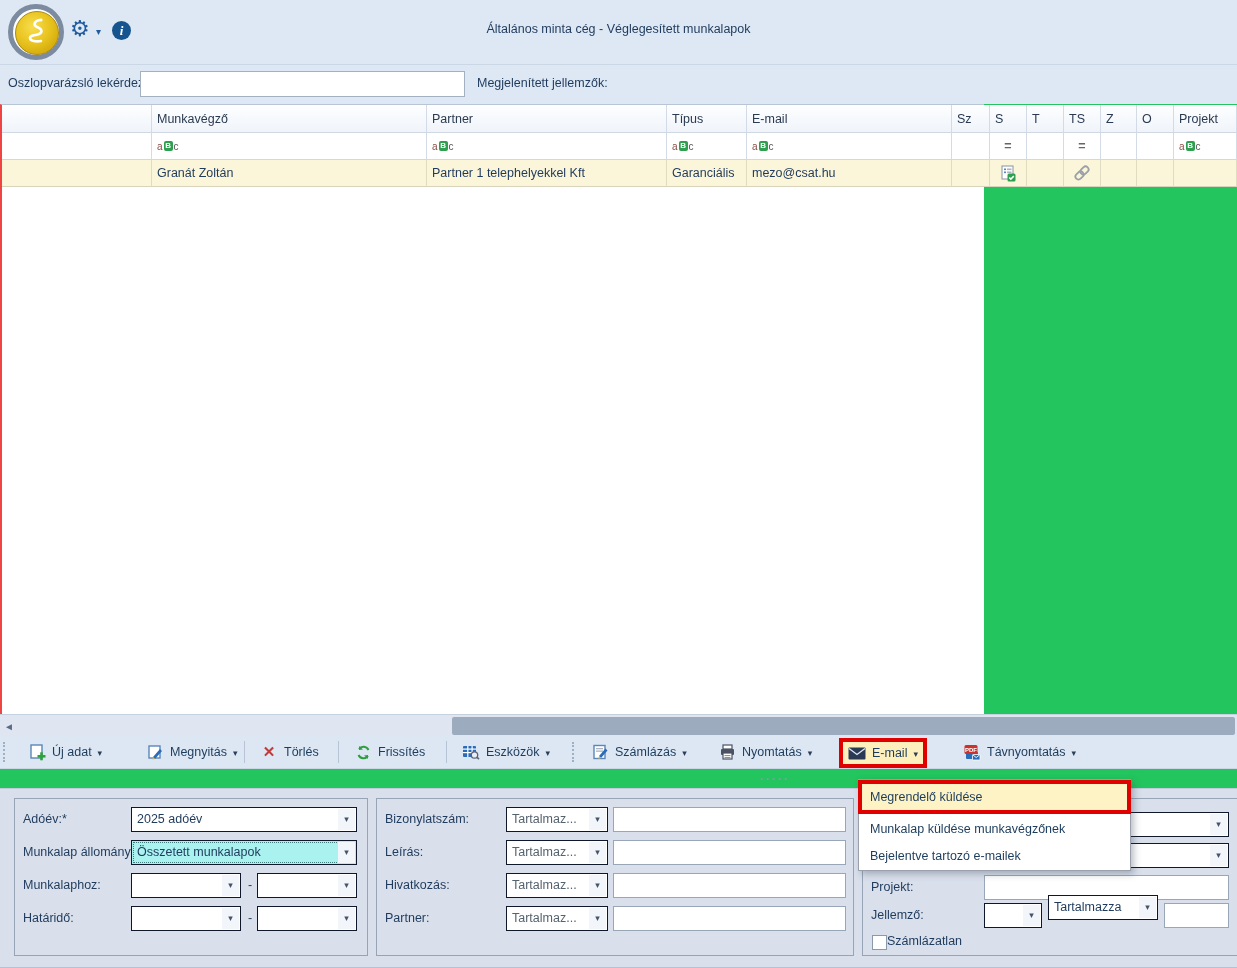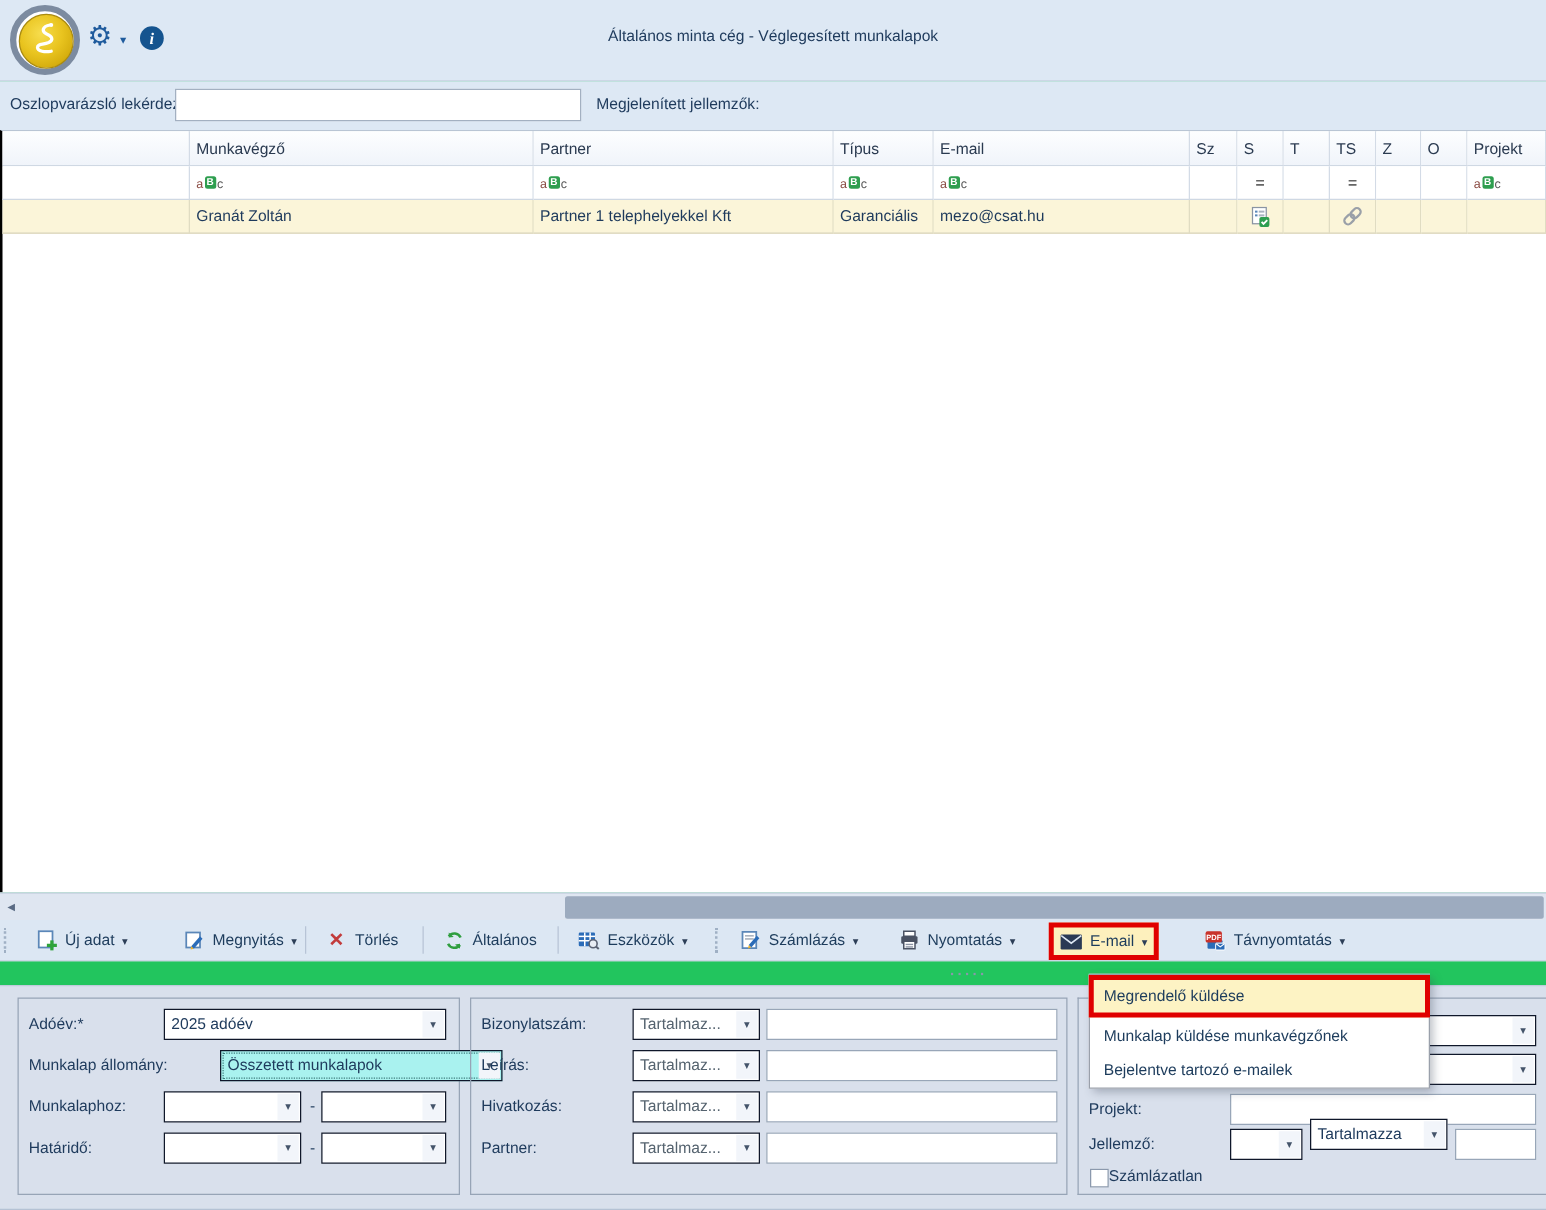--- a/index.html
+++ b/index.html
@@ -29,22 +29,22 @@
   
   .querybar{position:absolute;left:0;top:65px;width:1237px;height:39px;background:#dde8f4;}
   .qlabel1{position:absolute;left:8px;top:11px;}
   .qinput{position:absolute;left:140px;top:6px;width:315px;height:24px;background:#fff;
           border:1px solid #a3b0c1;font:inherit;padding:0 4px;box-sizing:content-box;}
   .qlabel2{position:absolute;left:477px;top:11px;}
   .qdisabled{position:absolute;left:620px;top:6px;width:612px;height:26px;background:#e9eef6;
           border:1px solid #aab7c8;color:#9aa6b7;line-height:26px;padding-left:6px;box-sizing:border-box;}
 
   
-  .grid{position:absolute;left:0;top:104px;width:1237px;height:610px;background:#fff;
-        border-left:2px solid #000000;box-sizing:border-box;border-top:1px solid #b9c5d4;}
+  .grid{position:absolute;left:0;top:104px;width:984px;height:610px;background:#fff;
+        border-left:2px solid #ef4444;box-sizing:border-box;border-top:1px solid #b9c5d4;}
   .grow{display:flex;width:1235px;}
   .gcell{box-sizing:border-box;border-right:1px solid #d3dbe6;border-bottom:1px solid #cfd8e3;
          padding-left:5px;white-space:nowrap;overflow:hidden;display:flex;align-items:center;}
   .hrow .gcell{height:28px;background:linear-gradient(#fdfeff,#f0f4fa);color:#2a3a50;}
   .frow .gcell{height:27px;background:#fff;}
   .drow .gcell{height:27px;background:#fbf5d9;border-right:1px solid #e0dcc2;border-bottom:1px solid #d8d4bb;}
   .c0{width:150px;} .c1{width:275px;} .c2{width:240px;} .c3{width:80px;} .c4{width:205px;}
   .c5{width:38px;} .c6{width:37px;} .c7{width:37px;} .c8{width:37px;} .c9{width:36px;}
   .c10{width:37px;} .c11{width:63px;}
   .eqcell{justify-content:center;padding-left:0;}
@@ -91,30 +91,30 @@
   .fgroup{position:absolute;top:9px;height:158px;border:1px solid #97a4b6;box-sizing:border-box;}
   .g1{left:14px;width:354px;}
   .g2{left:376px;width:478px;}
   .g3{left:862px;width:376px;border-right:none;}
   .flabel{position:absolute;line-height:25px;}
   .combo{position:absolute;height:25px;background:#fff;border:1px solid #0f172a;box-sizing:border-box;
          line-height:23px;padding-left:5px;cursor:pointer;overflow:hidden;white-space:nowrap;}
   .combo .arr{position:absolute;right:1px;top:1px;bottom:1px;width:17px;background:#f2f5fa;
          display:flex;align-items:center;justify-content:center;}
   .combo .arr::before{content:"▾";font-size:9px;color:#44546a;}
-  .combo.cyan{background:#a9f2ef;outline:1px dotted #3f7d7d;outline-offset:-3px;margin-left:45px;}
+  .combo.cyan{background:#a9f2ef;outline:1px dotted #3f7d7d;outline-offset:-3px;}
   .ftext{position:absolute;height:25px;background:#fff;border:1px solid #98a6b8;box-sizing:border-box;
          font:inherit;padding:0 4px;}
   .dash{position:absolute;line-height:25px;}
   .fcheck{position:absolute;width:13px;height:13px;background:#fff;border:1px solid #8b99ad;cursor:pointer;}
   .muted{color:#55636f;}
 
   
   .menu{position:absolute;left:858px;top:779px;width:271px;background:#fff;border:1px solid #9aa0ab;
-        box-shadow:3px 3px 7px rgba(60,70,90,.35);padding:1px 0;z-index:50;margin-left:13px;}
+        box-shadow:3px 3px 7px rgba(60,70,90,.35);padding:1px 0;z-index:50;}
   .mitem{height:27px;display:flex;align-items:center;padding:0 11px;color:#1d3c5c;cursor:pointer;white-space:nowrap;}
   .mitem-hl{height:26px;border:4px solid #e00000;background:#fdf3c4;margin:-1px -1px 1px -1px;padding:0 8px;}
 </style>
 </head>
 <body>
 
 <div class="screen">
 
   <div class="topbar">
     <div class="logo">
@@ -275,21 +275,21 @@
 
     <div class="tbtn" style="left:348px;">
       <span class="ticon">
         <svg width="17" height="17" viewBox="0 0 17 17" fill="none">
           <path d="M13.5 6 A5.5 5.5 0 0 0 4 5" stroke="#2f9e3f" stroke-width="2"></path>
           <path d="M4 2 L4 6 L8 5.5 Z" fill="#2f9e3f"></path>
           <path d="M3.5 11 A5.5 5.5 0 0 0 13 12" stroke="#2f9e3f" stroke-width="2"></path>
           <path d="M13 15 L13 11 L9 11.5 Z" fill="#2f9e3f"></path>
         </svg>
       </span>
-      <span>Általános</span>
+      <span>Frissítés</span>
     </div>
 
     <div class="tsep" style="left:446px;"></div>
 
     <div class="tbtn" style="left:456px;">
       <span class="ticon">
         <svg width="18" height="16" viewBox="0 0 18 16">
             <rect x="1" y="2" width="13" height="11" rx="1" fill="#2b6cb8"></rect>
         <rect x="1" y="4.5" width="13" height="1.2" fill="#fff"></rect>
             <rect x="1" y="8" width="13" height="1.2" fill="#fff"></rect>

